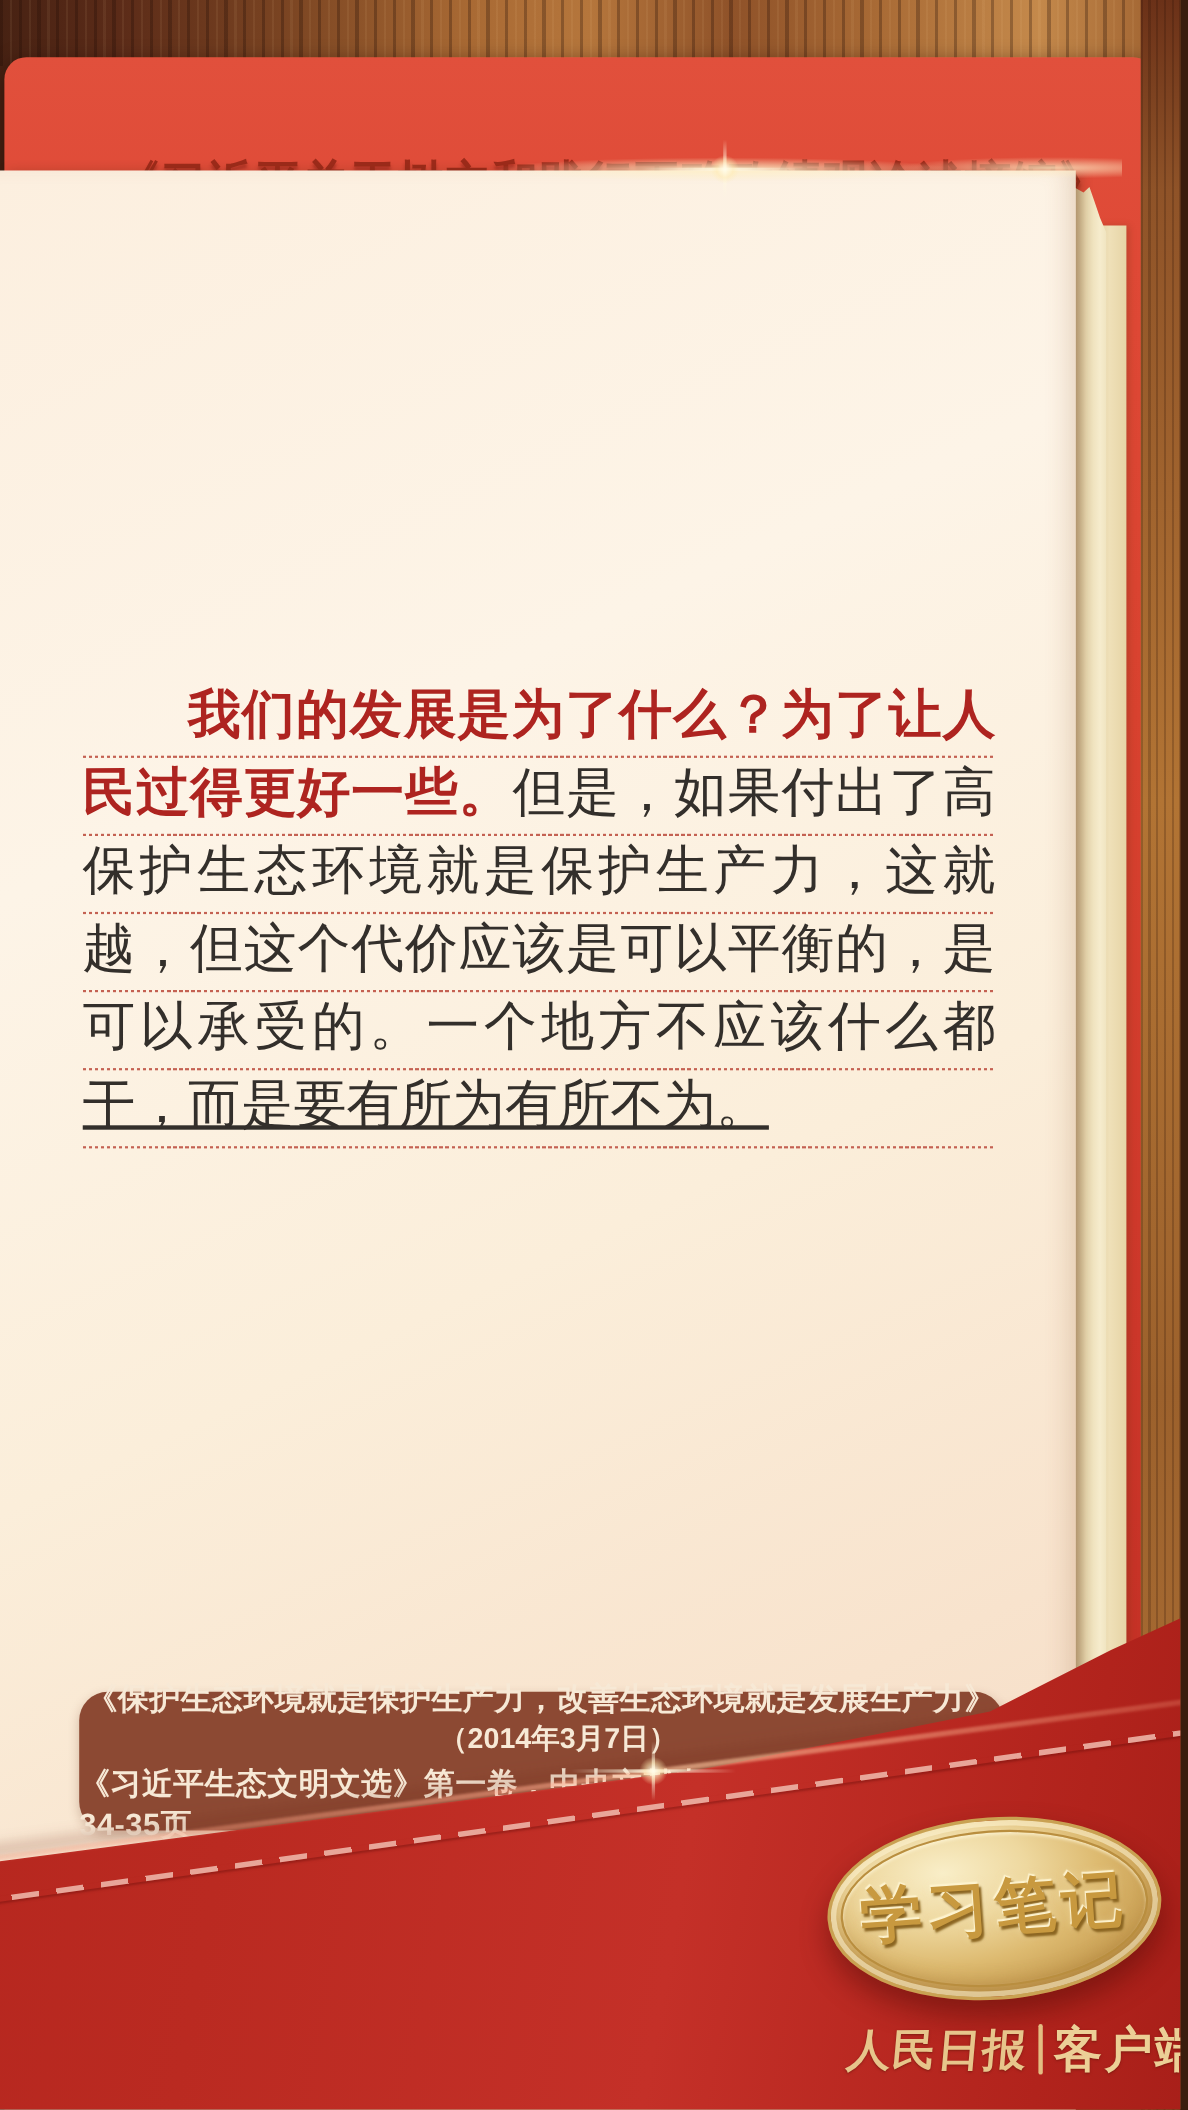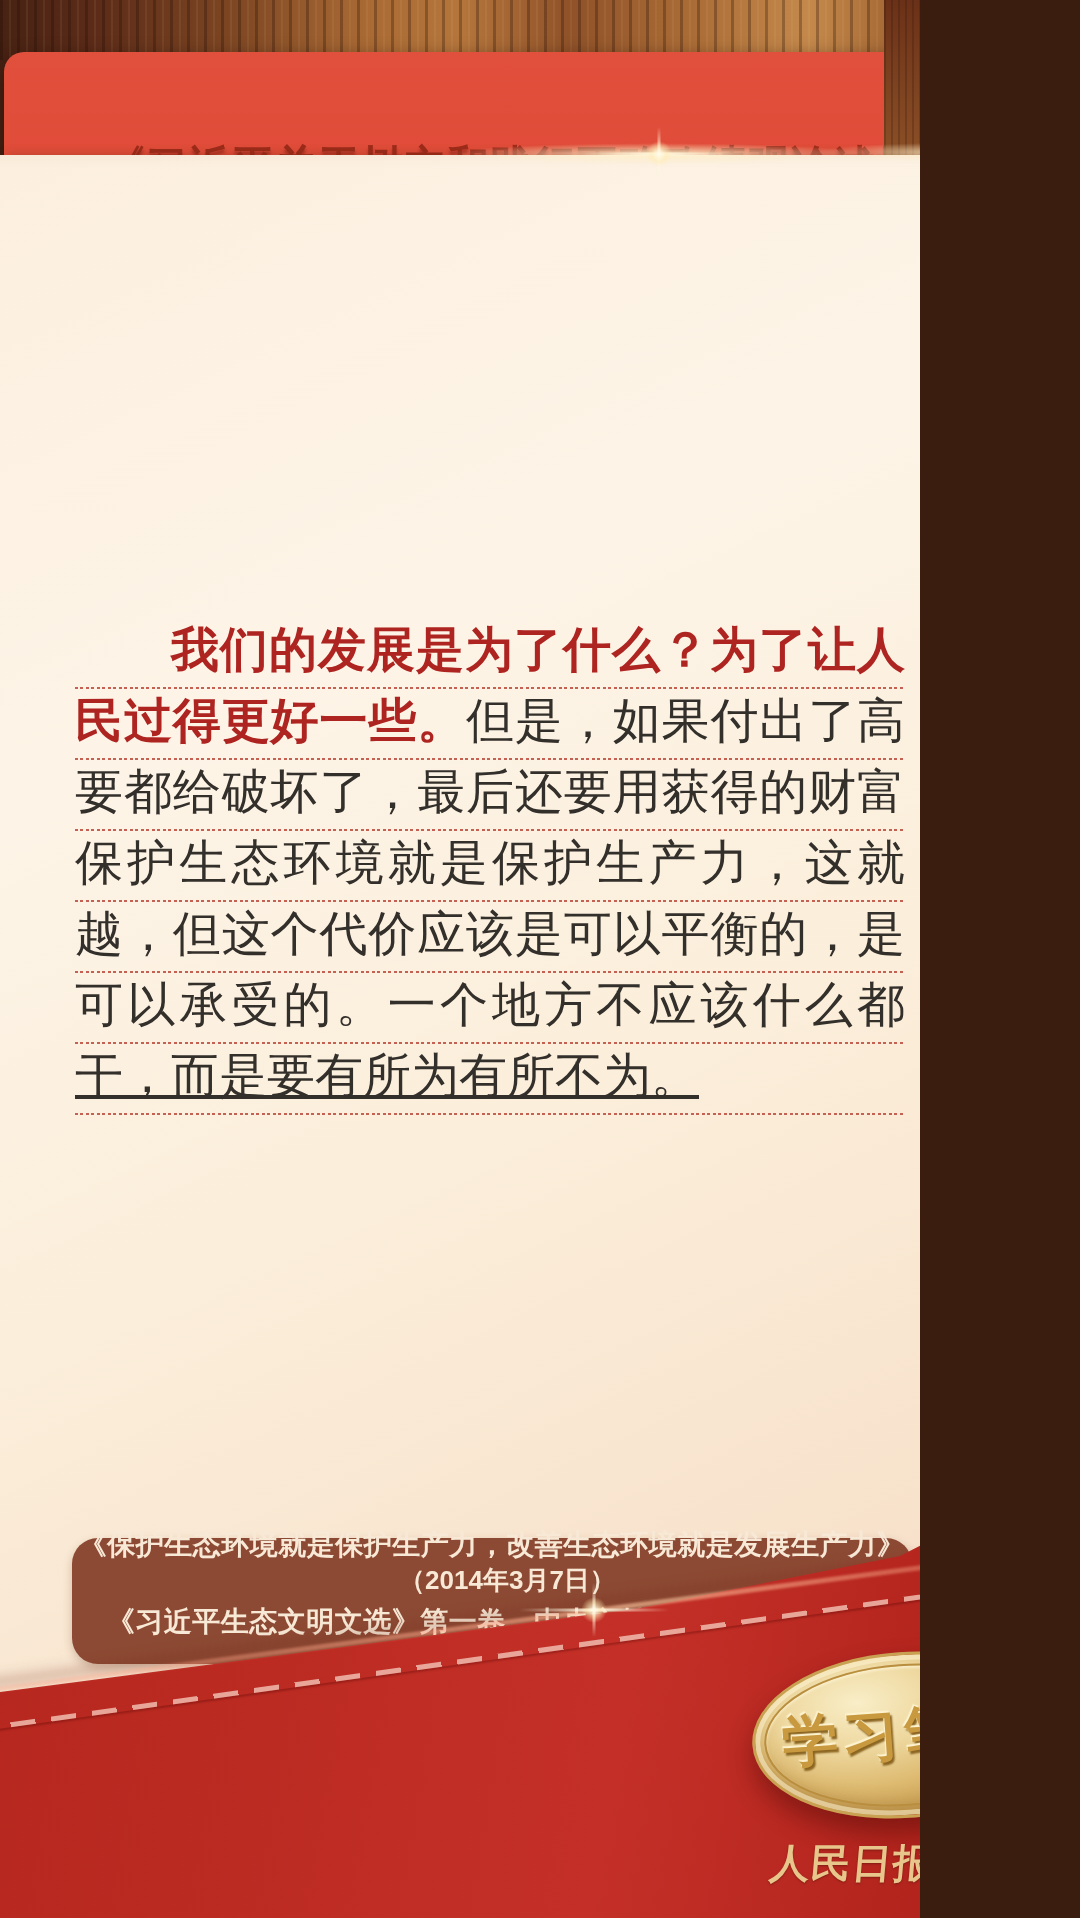--- a/index.html
+++ b/index.html
@@ -1,17 +1,17 @@
 <!DOCTYPE html>
 <html><head>
 <meta charset="utf-8">
 <style>
   html,body{margin:0;padding:0;background:#3a1d0e;}
   .stage{
-    position:relative;width:920px;height:1918px;overflow:hidden;
+    position:relative;width:1073px;height:1918px;overflow:hidden;
     font-family:"Liberation Sans",sans-serif;
     background:linear-gradient(90deg,#472213 0%,#5b2b18 10%,#7a4422 24%,#a96a34 40%,#b5763c 50%,#8f5229 62%,#a86a35 74%,#c4894b 88%,#9a5d2d 100%);
   }
   
   .wood-grain-top{
     position:absolute;left:0;top:0;width:100%;height:60px;
     background:repeating-linear-gradient(90deg,rgba(30,10,4,.28) 0 3px,rgba(0,0,0,0) 3px 9px,rgba(255,215,160,.07) 9px 11px,rgba(0,0,0,0) 11px 17px);
   }
   .wood-grain-right{
     position:absolute;right:0;top:0;width:36px;height:100%;
@@ -76,21 +76,21 @@
     overflow:hidden;
   }
   .qline.last{text-align-last:left;text-decoration:underline;}
   .qline.indent{text-indent:96px;}
   .qline .em{color:#ae2420;font-weight:bold;}
   
   .citation{
     position:absolute;left:72px;top:1383px;width:840px;height:126px;
     border-radius:26px;background:#8c4933;
     display:flex;flex-direction:column;align-items:center;justify-content:center;
-    color:#f7e9d6;font-weight:bold;text-align:right;
+    color:#f7e9d6;font-weight:bold;text-align:left;
     box-shadow:0 4px 10px rgba(100,45,20,.25);
   }
   .cite-l1{font-size:28px;line-height:37px;letter-spacing:.5px;}
   .cite-l2{font-size:26px;line-height:34px;margin-left:31px;}
   .cite-l3{font-size:28px;line-height:37px;margin-top:6px;letter-spacing:.5px;}
   
   .ribbon{
     position:absolute;left:0;top:0;width:1080px;height:1918px;pointer-events:none;
     clip-path:polygon(0 1692px,640px 1608px,900px 1556px,1010px 1500px,1080px 1468px,1080px 1918px,0 1918px);
     background:linear-gradient(100deg,#b2241d 0%,#ba2a21 35%,#c43028 65%,#b1231c 90%,#a81f19 100%);
@@ -164,21 +164,20 @@
 
   <div class="wood-grain-right"></div>
 
   <div class="sheet-back"></div>
   <div class="sheet-front"></div>
 
   <div class="page">
     <div class="quote">
       <div class="qline indent"><span class="em">我们的发展是为了什么？为了让人</span><span></span></div>
       <div class="qline"><span class="em">民过得更好一些。</span><span>但是，如果付出了高</span></div>
-      <div class="qline"><span class="em"></span><span>要都给破坏了，最后还要用获得的财富</span></div>
       <div class="qline"><span class="em"></span><span>保护生态环境就是保护生产力，这就</span></div>
       <div class="qline"><span class="em"></span><span>越，但这个代价应该是可以平衡的，是</span></div>
       <div class="qline"><span class="em"></span><span>可以承受的。一个地方不应该什么都</span></div>
       <div class="qline last"><span class="em"></span><span>干，而是要有所为有所不为。</span></div>
     </div>
 
     <div class="citation">
       <div class="cite-l1">《保护生态环境就是保护生产力，改善生态环境就是发展生产力》</div>
       <div class="cite-l2">（2014年3月7日）</div>
       <div class="cite-l3">《习近平生态文明文选》第一卷，中央文献出版社2025年版，第34-35页</div>

